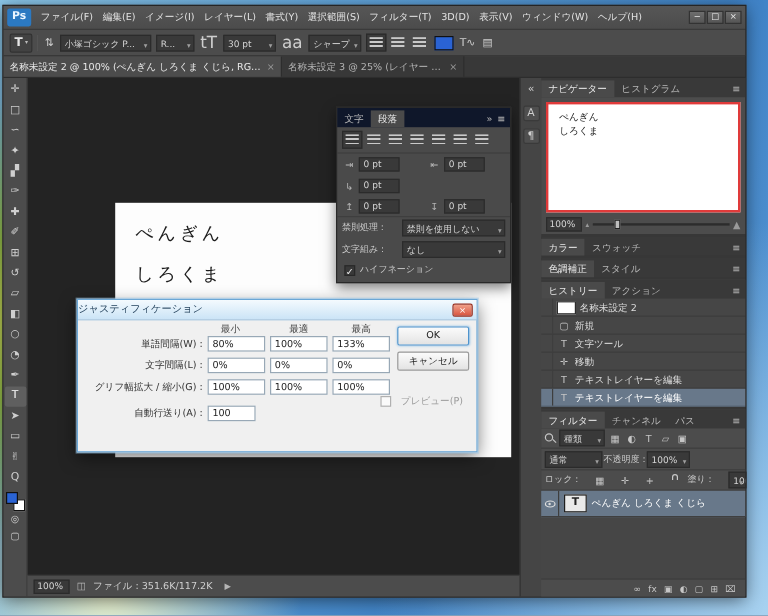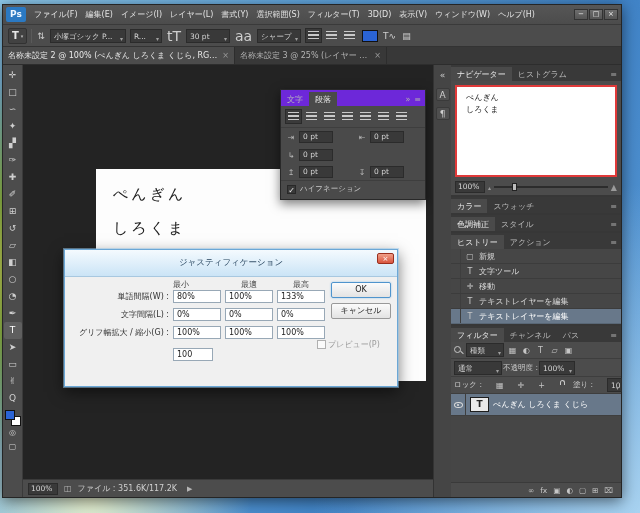--- a/index.html
+++ b/index.html
@@ -62,59 +62,59 @@
 .tool.micro{font-size:8px;height:14px;line-height:14px}
 
 .canvas-col{flex:1;display:flex;flex-direction:column;min-width:0}
 .canvas{flex:1;position:relative;background:#232323;overflow:hidden}
 .doc{position:absolute;left:73px;top:104px;width:330px;height:212px;background:#fdfdfd;z-index:1}
 .docline{padding-left:17px;font-size:15px;letter-spacing:3px;color:#1b1b1b;line-height:34px}
 .doc .docline:first-child{padding-top:8px}
 
 .para-panel{position:absolute;left:257px;top:24px;width:146px;background:#4a4a4a;border:1px solid #292929;
  box-shadow:0 4px 10px rgba(0,0,0,.5);z-index:5}
-.ppheader{height:16px;background:#6d28d9;display:flex;align-items:flex-end;font-size:8px;color:#b9b9b9}
+.ppheader{height:16px;background:#0f172a;display:flex;align-items:flex-end;font-size:8px;color:#b9b9b9}
 .ptab{padding:2px 6px 1px;white-space:nowrap}
 .ptab.active{background:#4a4a4a;color:#e9e9e9}
 .phicons{margin-left:auto;display:flex;gap:4px;padding:0 4px 2px;color:#b0b0b0;font-size:8px}
 .palign{display:flex;gap:1px;padding:3px 4px;border-bottom:1px solid #3e3e3e}
 .pfields{position:relative;height:53px;border-bottom:1px solid #3e3e3e}
 .pf{position:absolute;display:flex;gap:3px;align-items:center}
 .p1a{left:5px;top:3px}.p1b{left:76px;top:3px}.p2a{left:5px;top:21px}.p3a{left:5px;top:38px}.p3b{left:76px;top:38px}
 .picon{font-size:8px;color:#b5b5b5;width:10px;text-align:center}
 .pfield{width:34px;background:#393939;border:1px solid #2b2b2b;font-size:7.5px;color:#d5d5d5;
  height:12px;line-height:10px;padding:0 3px}
 .prow{display:flex;align-items:center;gap:3px;padding:2px 4px}
 .plabel{font-size:7.5px;color:#c9c9c9;white-space:nowrap}
 .pdd{width:86px;margin-left:auto}
 .pcheck{display:flex;align-items:center;gap:4px;padding:3px 6px 5px}
 .cbox{width:9px;height:9px;background:#393939;border:1px solid #282828;color:#eee;font-size:8px;
  line-height:9px;text-align:center}
 
 .jdialog{position:absolute;left:41px;top:184px;width:334px;background:#f0f0f0;border:1px solid #6ba7d6;
  box-shadow:0 0 0 1px rgba(150,200,235,.5),0 5px 14px rgba(0,0,0,.55);z-index:10}
-.dlg-title{height:27px;background:linear-gradient(#f4fafe,#cbe4f6);display:flex;align-items:center;
- justify-content:center;position:relative;color:#24425c;font-size:8.5px;border-bottom:1px solid #a8c8e0}
+.dlg-title{height:17px;background:linear-gradient(#f4fafe,#cbe4f6);display:flex;align-items:center;
+ position:relative;color:#24425c;font-size:8.5px;border-bottom:1px solid #a8c8e0}
 .dlg-close{position:absolute;right:3px;top:3px;width:17px;height:11px;background:linear-gradient(#f0a089,#d9553f);
  border:1px solid #9a2f1e;border-radius:2px;color:#fff;font-size:7px;line-height:10px;text-align:center}
 .dlg-body{position:relative;height:109px;font-size:8px;color:#333}
 .dcol{position:absolute;top:2px;width:48px;text-align:center;color:#444}
-.cc1{left:92px}.cc2{left:160px}.cc3{left:212px}
+.cc1{left:103px}.cc2{left:160px}.cc3{left:212px}
 .dlabel{position:absolute;left:0;width:104px;text-align:right;line-height:13px;white-space:nowrap;overflow:hidden}
 .rL1{top:13px}.rL2{top:31px}.rL3{top:49px}.rL4{top:71px}
 .dinput{position:absolute;width:48px;height:13px;background:#fff;border:1px solid #98a8b6;
  line-height:11px;padding:0 3px;color:#222}
 .dr1{top:13px}.dr2{top:31px}.dr3{top:49px}
 .di1{left:108px}.di2{left:160px}.di3{left:212px}
 .dinput.auto{left:108px;top:71px;width:40px}
 .dbtn{position:absolute;left:266px;width:60px;height:16px;background:linear-gradient(#fbfbfb,#e3e3e3);
  border:1px solid #999;border-radius:2px;font-size:8px;line-height:14px;text-align:center;color:#222}
 .dbtn.ok{top:5px;border-color:#4f94cd;box-shadow:0 0 2px #8fc0e8}
 .dbtn.cancel{top:26px}
-.dpreview{position:absolute;left:252px;top:62px;display:flex;gap:2px;align-items:center}
+.dpreview{position:absolute;left:252px;top:62px;display:flex;gap:8px;align-items:center}
 .pvbox{width:9px;height:9px;background:#fafafa;border:1px solid #b0b0b0}
 .pvlabel{font-size:8px;color:#9b9b9b}
 
 .iconstrip{width:18px;background:#454545;border-left:1px solid #333;display:flex;flex-direction:column;
  align-items:center;gap:6px;padding-top:4px}
 .stripicon{font-size:9px;color:#cfcfcf;width:14px;height:13px;line-height:13px;text-align:center}
 .stripicon.boxy{background:#4f4f4f;border:1px solid #3a3a3a;border-radius:2px}
 
 .dock{width:170px;background:#373737;display:flex;flex-direction:column;gap:2px}
 .pgroup{background:#4c4c4c}
@@ -328,20 +328,28 @@
                 </div>
               <div class="pf p3a">
                   <span class="picon">↥</span>
                   <span class="pfield">0 pt</span>
                 </div>
               <div class="pf p3b">
                   <span class="picon">↧</span>
                   <span class="pfield">0 pt</span>
                 </div>
             </div>
+            <div class="prow">
+              <span class="plabel">禁則処理 :</span>
+              <div class="ofield dropdown pdd">禁則を使用しない</div>
+            </div>
+            <div class="prow">
+              <span class="plabel">文字組み :</span>
+              <div class="ofield dropdown pdd">なし</div>
+            </div>
             <div class="pcheck">
               <span class="cbox">✓</span>
               <span class="plabel">ハイフネーション</span>
             </div>
           </div>
 
           <div class="jdialog">
             <div class="dlg-title">
               <span>ジャスティフィケーション</span>
               <span class="dlg-close">×</span>
@@ -359,20 +367,21 @@
               <span class="dlabel rL2">文字間隔(L) :</span>
               <span class="dinput dr2 di1">0%</span>
               <span class="dinput dr2 di2">0%</span>
               <span class="dinput dr2 di3">0%</span>
 
               <span class="dlabel rL3">グリフ幅拡大 / 縮小(G) :</span>
               <span class="dinput dr3 di1">100%</span>
               <span class="dinput dr3 di2">100%</span>
               <span class="dinput dr3 di3">100%</span>
 
+              <span class="dlabel rL4">自動行送り(A) :</span>
               <span class="dinput auto">100</span>
 
               <div class="dbtn ok">OK</div>
               <div class="dbtn cancel">キャンセル</div>
               <div class="dpreview">
                 <span class="pvbox"></span>
                 <span class="pvlabel">プレビュー(P)</span>
               </div>
             </div>
           </div>
@@ -431,20 +440,25 @@
           </div>
         </div>
 
         <div class="pgroup">
           <div class="ptabbar">
             <span class="ptab active">ヒストリー</span>
             <span class="ptab">アクション</span>
             <span class="pmenu">≡</span>
           </div>
           <div class="hlist">
+            <div class="hrow">
+              <span class="hwell"></span>
+              <span class="hthumb"></span>
+              <span class="hlabel">名称未設定 2</span>
+            </div>
             <div class="hrow">
               <span class="hwell"></span>
               <span class="hicon">▢</span>
               <span class="hlabel">新規</span>
             </div>
             <div class="hrow">
               <span class="hwell"></span>
               <span class="hicon">T</span>
               <span class="hlabel">文字ツール</span>
             </div>

